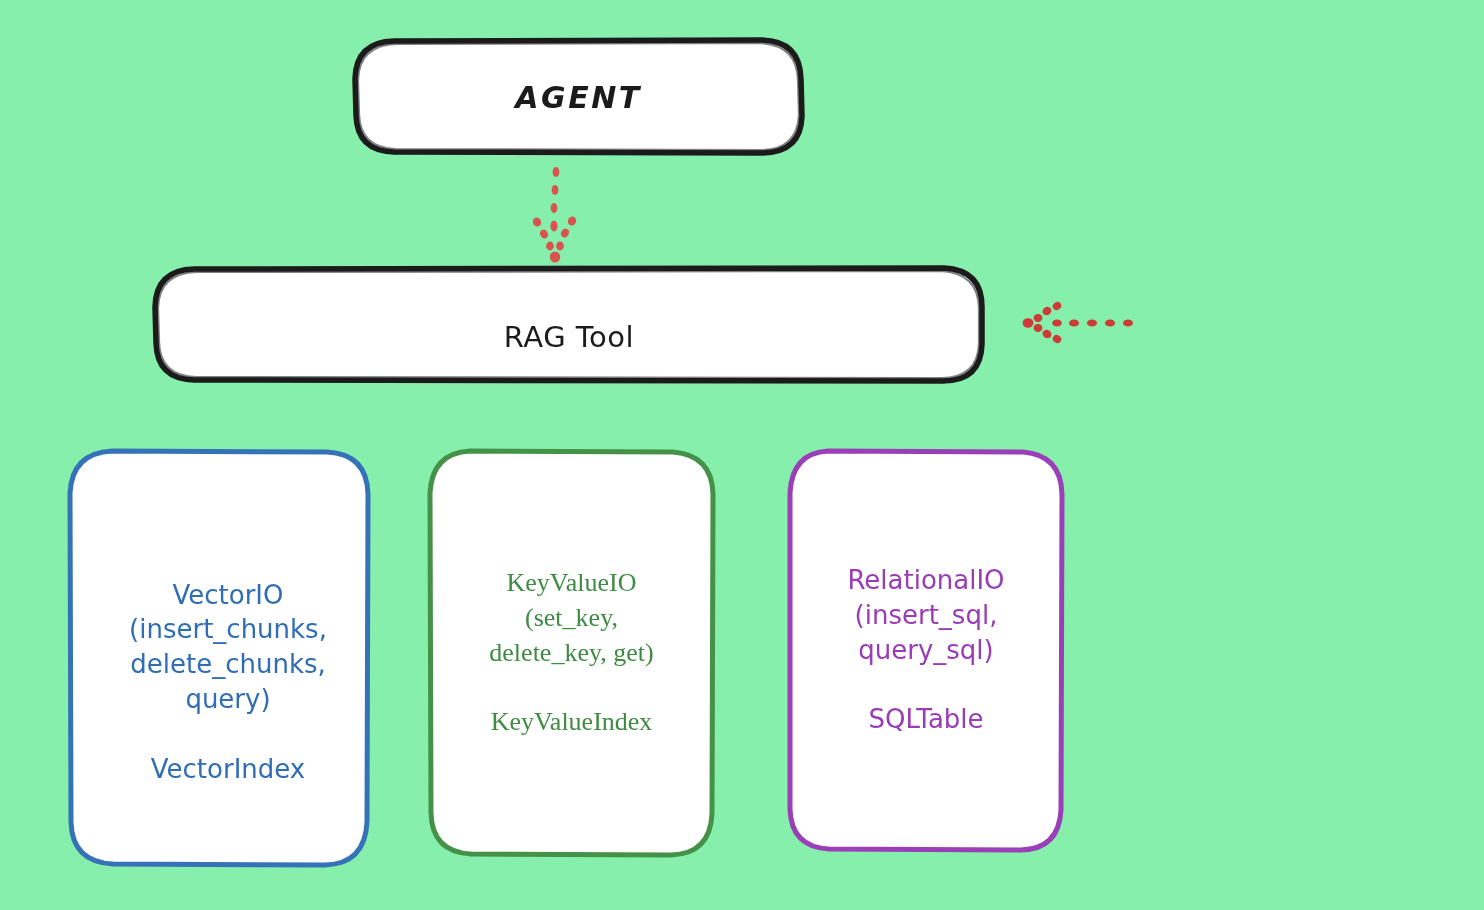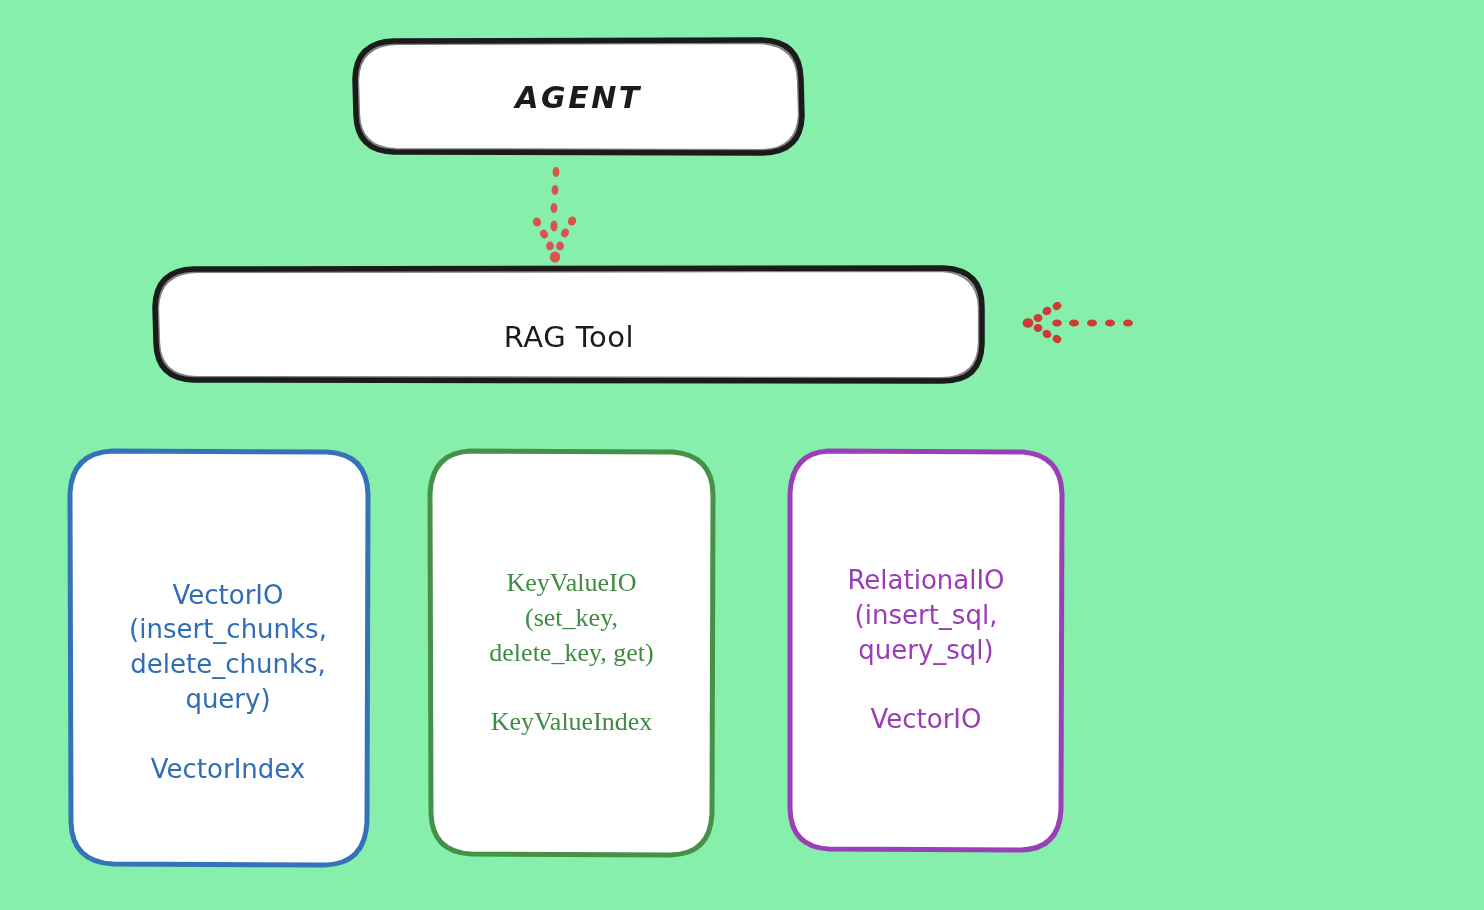--- a/index.html
+++ b/index.html
@@ -215,17 +215,17 @@
 delete_key, get)
 
 KeyValueIndex</span>
   </div>
 
   <div class="node store-node" id="relational-io-node">
     <span class="node-label">RelationalIO
 (insert_sql,
 query_sql)
 
-VectorIO</span>
+SQLTable</span>
   </div>
 
 
 </div>
 
 </body></html>

